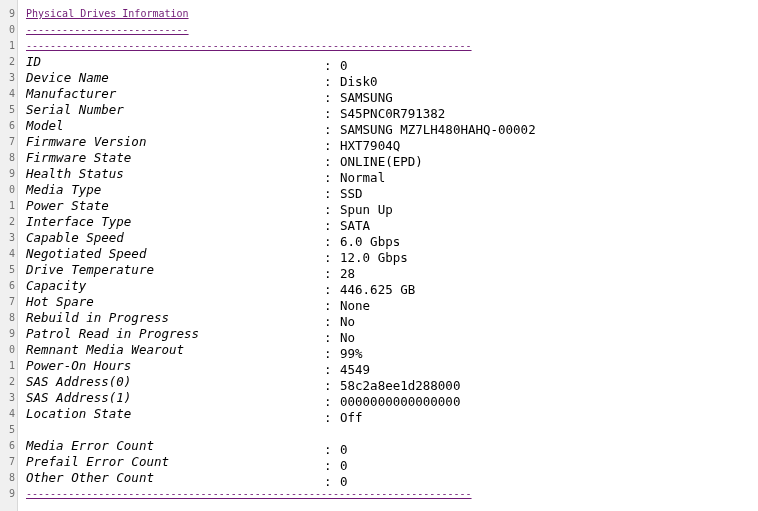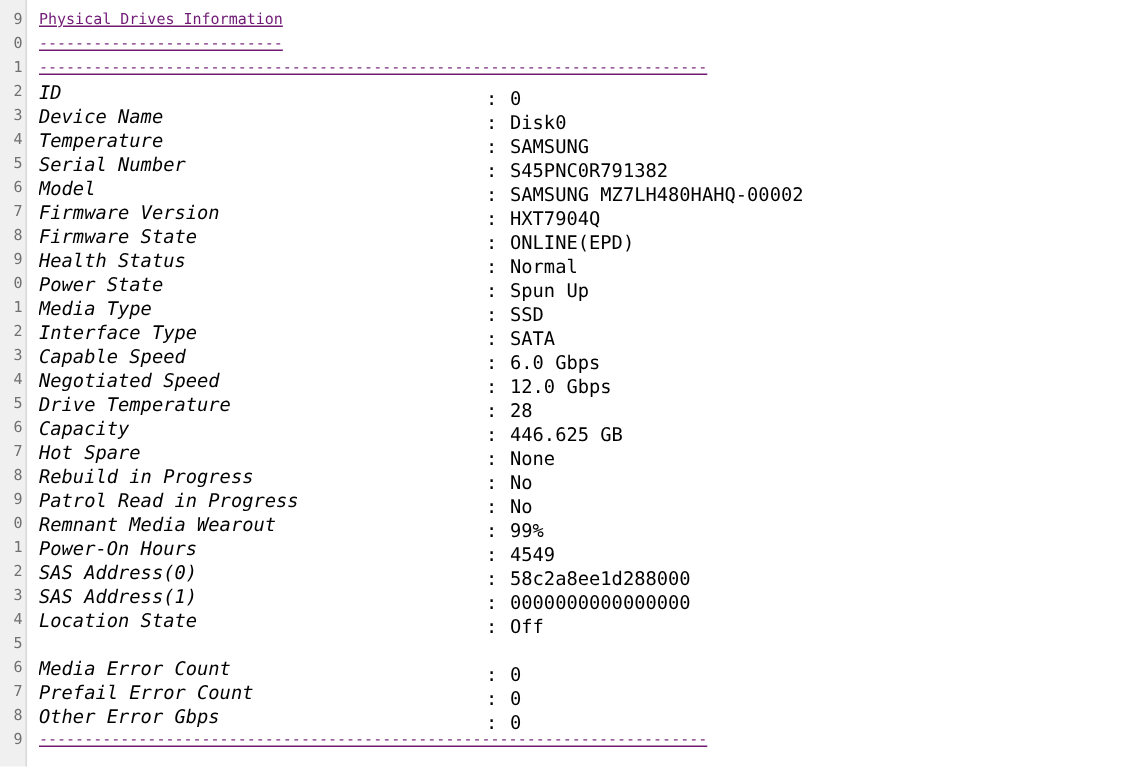--- a/index.html
+++ b/index.html
@@ -122,44 +122,44 @@
       <div class="gutter-line">9</div>
     </div>
 
   <div id="content">
     <div class="line">Physical Drives Information</div>
     <div class="line">---------------------------</div>
     <div class="line">--------------------------------------------------------------------------</div>
     <div id="rows">
         <div class="row"><span class="k">ID</span><span class="sep">:</span><span class="v">0</span></div>
         <div class="row"><span class="k">Device Name</span><span class="sep">:</span><span class="v">Disk0</span></div>
-        <div class="row"><span class="k">Temperature</span><span class="sep">:</span><span class="v">SAMSUNG</span></div>
+        <div class="row"><span class="k">Manufacturer</span><span class="sep">:</span><span class="v">SAMSUNG</span></div>
         <div class="row"><span class="k">Serial Number</span><span class="sep">:</span><span class="v">S45PNC0R791382</span></div>
         <div class="row"><span class="k">Model</span><span class="sep">:</span><span class="v">SAMSUNG MZ7LH480HAHQ-00002</span></div>
         <div class="row"><span class="k">Firmware Version</span><span class="sep">:</span><span class="v">HXT7904Q</span></div>
         <div class="row"><span class="k">Firmware State</span><span class="sep">:</span><span class="v">ONLINE(EPD)</span></div>
         <div class="row"><span class="k">Health Status</span><span class="sep">:</span><span class="v">Normal</span></div>
+        <div class="row"><span class="k">Media Type</span><span class="sep">:</span><span class="v">SSD</span></div>
         <div class="row"><span class="k">Power State</span><span class="sep">:</span><span class="v">Spun Up</span></div>
-        <div class="row"><span class="k">Media Type</span><span class="sep">:</span><span class="v">SSD</span></div>
         <div class="row"><span class="k">Interface Type</span><span class="sep">:</span><span class="v">SATA</span></div>
         <div class="row"><span class="k">Capable Speed</span><span class="sep">:</span><span class="v">6.0 Gbps</span></div>
         <div class="row"><span class="k">Negotiated Speed</span><span class="sep">:</span><span class="v">12.0 Gbps</span></div>
         <div class="row"><span class="k">Drive Temperature</span><span class="sep">:</span><span class="v">28</span></div>
         <div class="row"><span class="k">Capacity</span><span class="sep">:</span><span class="v">446.625 GB</span></div>
         <div class="row"><span class="k">Hot Spare</span><span class="sep">:</span><span class="v">None</span></div>
         <div class="row"><span class="k">Rebuild in Progress</span><span class="sep">:</span><span class="v">No</span></div>
         <div class="row"><span class="k">Patrol Read in Progress</span><span class="sep">:</span><span class="v">No</span></div>
         <div class="row"><span class="k">Remnant Media Wearout</span><span class="sep">:</span><span class="v">99%</span></div>
         <div class="row"><span class="k">Power-On Hours</span><span class="sep">:</span><span class="v">4549</span></div>
         <div class="row"><span class="k">SAS Address(0)</span><span class="sep">:</span><span class="v">58c2a8ee1d288000</span></div>
         <div class="row"><span class="k">SAS Address(1)</span><span class="sep">:</span><span class="v">0000000000000000</span></div>
         <div class="row"><span class="k">Location State</span><span class="sep">:</span><span class="v">Off</span></div>
       </div>
     <div class="blank"></div>
     <div id="error-rows">
         <div class="row"><span class="k">Media Error Count</span><span class="sep">:</span><span class="v">0</span></div>
         <div class="row"><span class="k">Prefail Error Count</span><span class="sep">:</span><span class="v">0</span></div>
-        <div class="row"><span class="k">Other Error Gbps</span><span class="sep">:</span><span class="v">0</span></div>
+        <div class="row"><span class="k">Other Other Count</span><span class="sep">:</span><span class="v">0</span></div>
       </div>
     <div class="line">--------------------------------------------------------------------------</div>
   </div>
 
 </div>
 
 </body></html>

